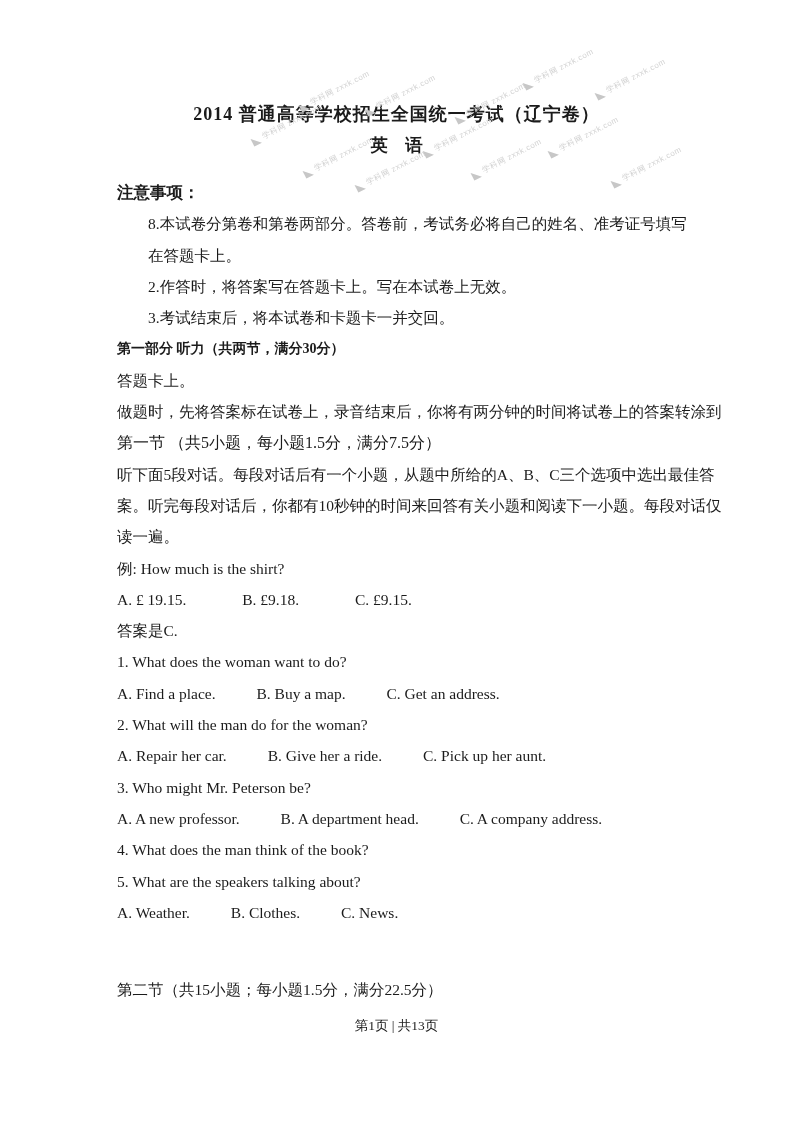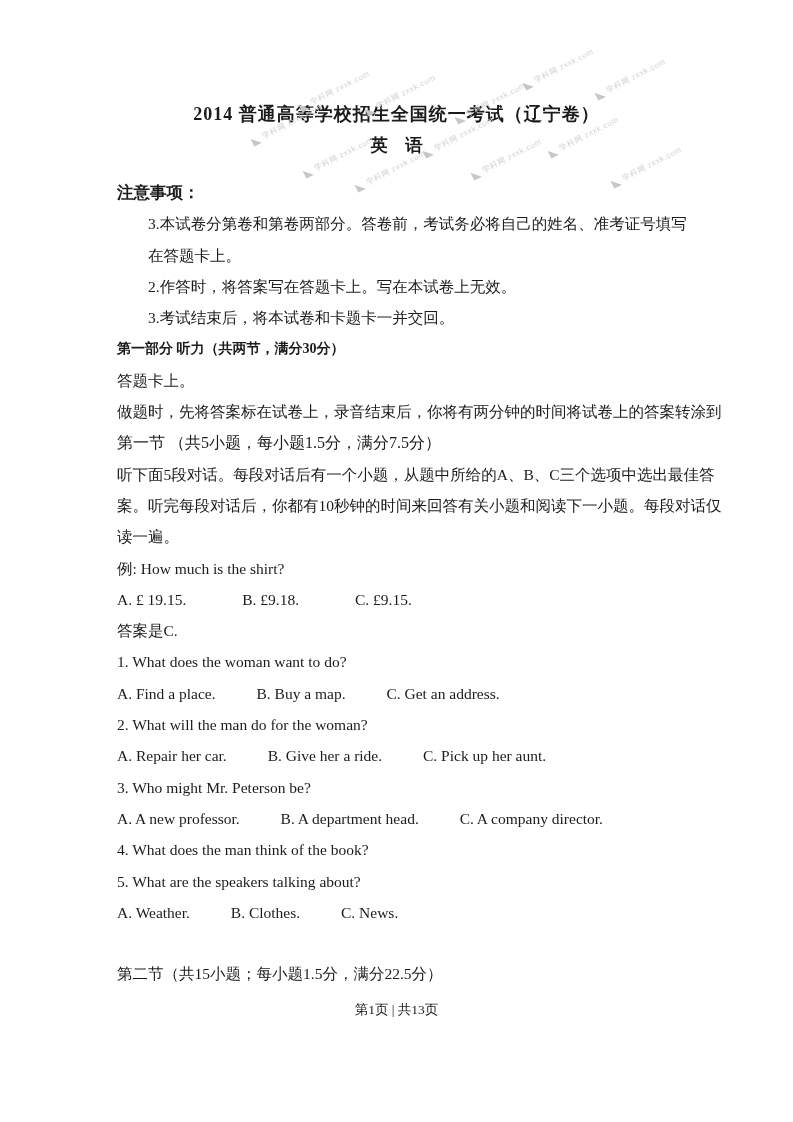--- a/index.html
+++ b/index.html
@@ -31,21 +31,21 @@
   .line { font-size: 15.5px; line-height: 31.3px; white-space: nowrap; }
   .h-notice { font-weight: bold; font-size: 16.5px; margin-top: 21px; }
   .h-part   { font-weight: bold; font-size: 14px; }
   .h-sec    { font-weight: normal; font-size: 16px; }
   .indent   { padding-left: 31px; }
 
   .opts .opt { display: inline-block; margin-right: 37px; }
   .opts .opt:last-child { margin-right: 0; }
   .opts-wide .opt { margin-right: 52px; }
 
-  .sec2 { margin-top: 30px; }
+  .sec2 { margin-top: 46px; }
   .footer {
     text-align: center;
     font-size: 13.5px;
     line-height: 20px;
     margin-top: 11px;
   }
 
   
   .wm {
     position: absolute;
@@ -76,21 +76,21 @@
   <span class="wm" style="left:468px; top:152px;"><span class="tri">◣</span> <span>学科网 zxxk.com</span></span>
   <span class="wm" style="left:545px; top:130px;"><span class="tri">◣</span> <span>学科网 zxxk.com</span></span>
   <span class="wm" style="left:608px; top:160px;"><span class="tri">◣</span> <span>学科网 zxxk.com</span></span>
 
   <div class="content">
 
     <div class="title">2014 普通高等学校招生全国统一考试（辽宁卷）</div>
     <div class="subject">英　语</div>
 
     <div class="line h-notice">注意事项：</div>
-    <div class="line indent">3.本试卷分第卷和第卷两部分。答卷前，考试务必将自己的姓名、准考证号填写</div>
+    <div class="line indent">8.本试卷分第卷和第卷两部分。答卷前，考试务必将自己的姓名、准考证号填写</div>
     <div class="line indent">在答题卡上。</div>
     <div class="line indent">2.作答时，将答案写在答题卡上。写在本试卷上无效。</div>
     <div class="line indent">3.考试结束后，将本试卷和卡题卡一并交回。</div>
 
     <div class="line h-part">第一部分 听力（共两节，满分30分）</div>
     <div class="line">答题卡上。</div>
     <div class="line">做题时，先将答案标在试卷上，录音结束后，你将有两分钟的时间将试卷上的答案转涂到</div>
 
     <div class="line h-sec">第一节 （共5小题，每小题1.5分，满分7.5分）</div>
     <div class="line">听下面5段对话。每段对话后有一个小题，从题中所给的A、B、C三个选项中选出最佳答</div>
@@ -116,21 +116,21 @@
     <div class="line opts">
       <span class="opt">A. Repair her car.</span>
       <span class="opt">B. Give her a ride.</span>
       <span class="opt">C. Pick up her aunt.</span>
     </div>
 
     <div class="line">3. Who might Mr. Peterson be?</div>
     <div class="line opts">
       <span class="opt">A. A new professor.</span>
       <span class="opt">B. A department head.</span>
-      <span class="opt">C. A company director.</span>
+      <span class="opt">C. A company address.</span>
     </div>
 
     <div class="line">4. What does the man think of the book?</div>
 
     <div class="line">5. What are the speakers talking about?</div>
     <div class="line opts">
       <span class="opt">A. Weather.</span>
       <span class="opt">B. Clothes.</span>
       <span class="opt">C. News.</span>
     </div>

